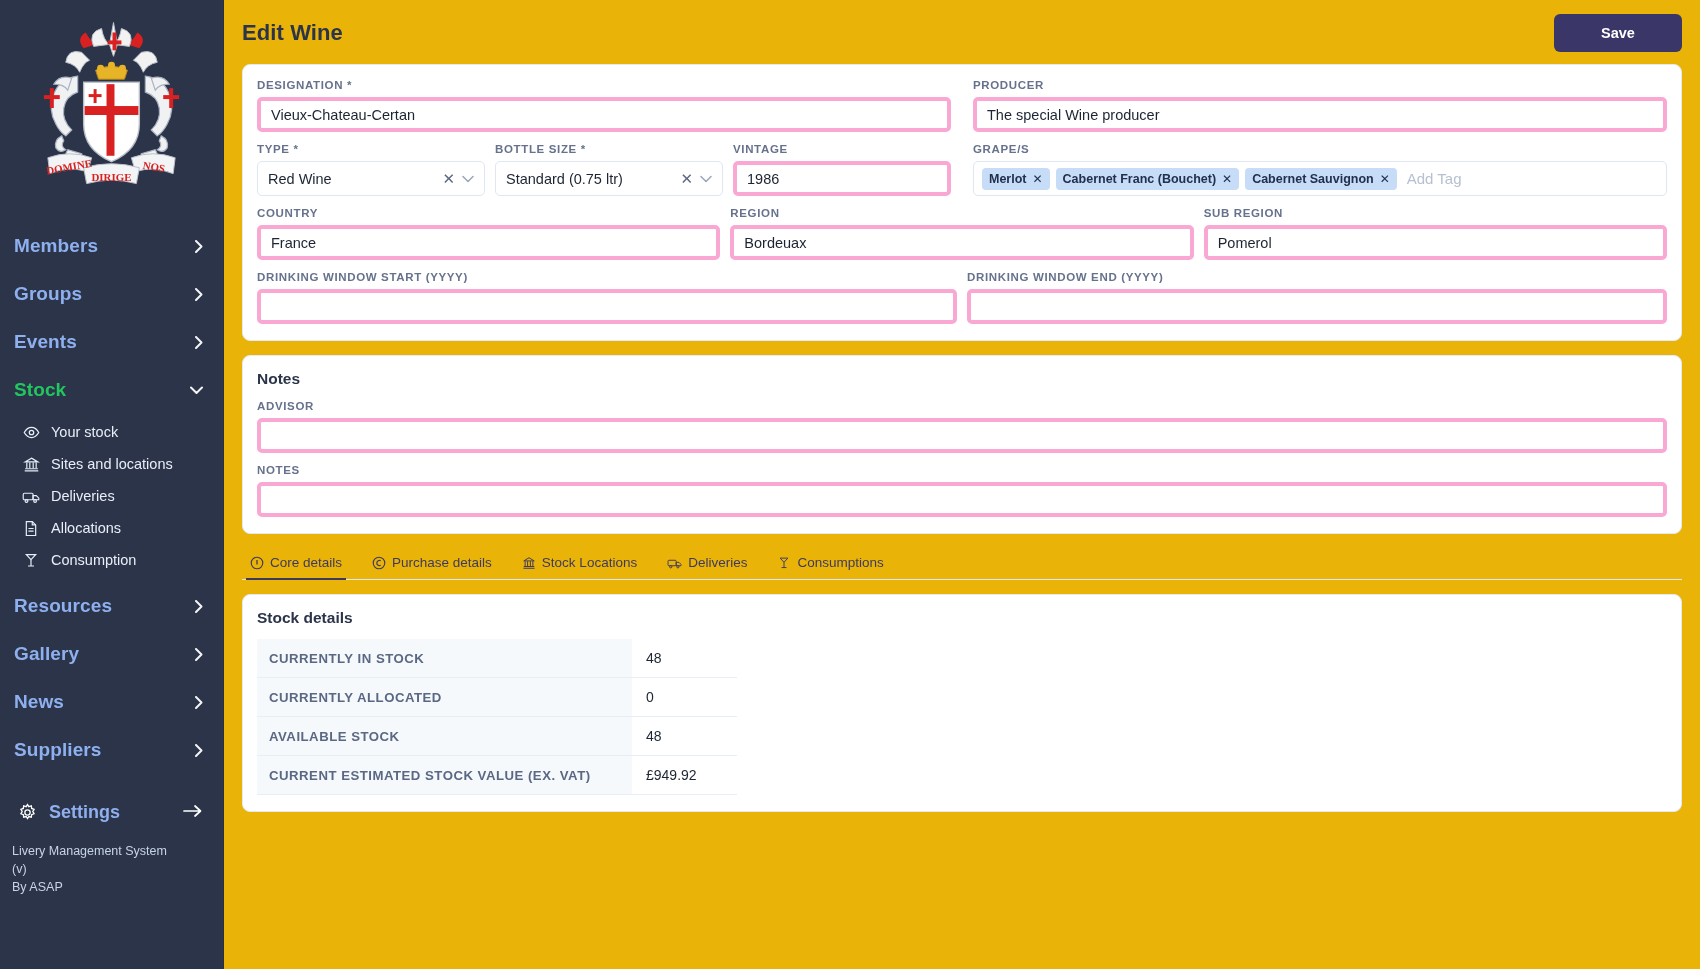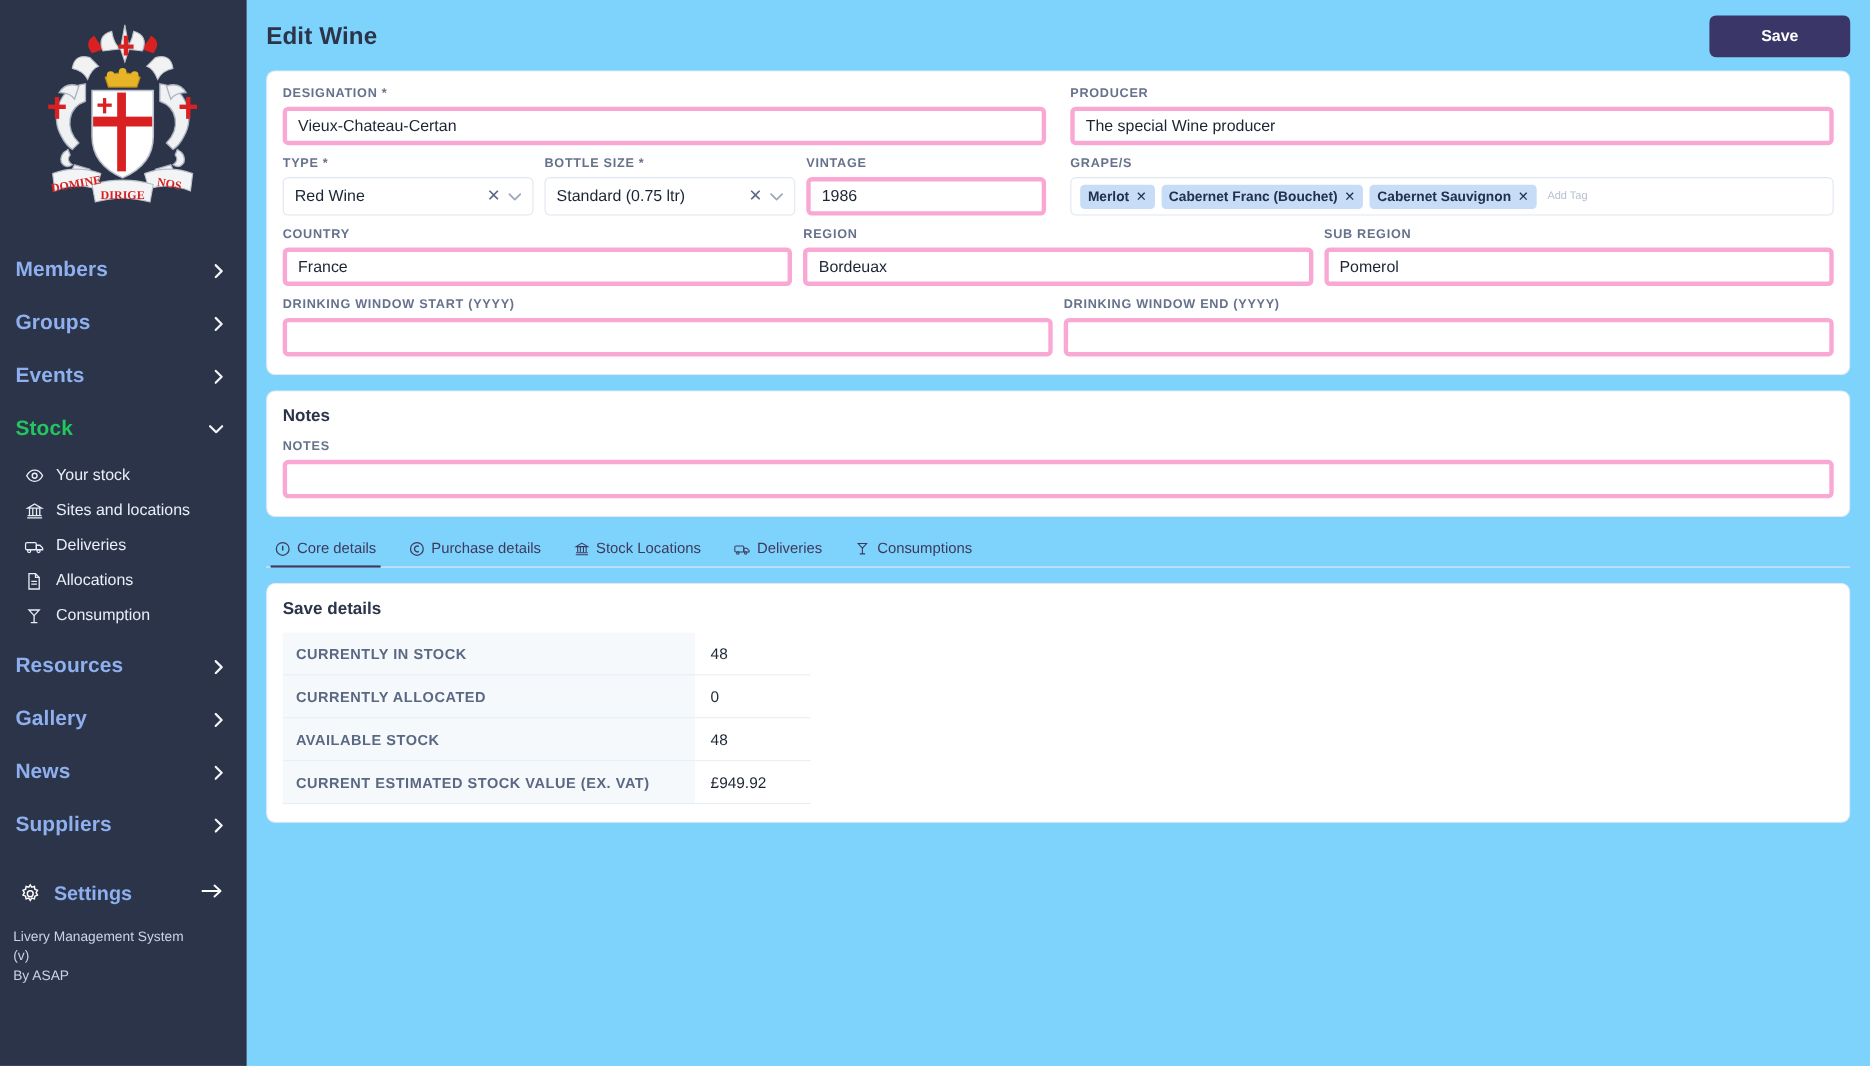--- a/index.html
+++ b/index.html
@@ -55,21 +55,21 @@
   .settings-row .arrow { color:#fff; }
 
   .foot {
     padding: 6px 12px 14px 12px;
     font-size: 12.5px; color: #c8d3e6; line-height: 1.42;
   }
 
   
   .main {
     flex: 1; height: 969px; overflow: hidden;
-    background: #7dd3fc;
+    background: #eab308;
     padding: 0;
   }
   .topbar {
     display: flex; align-items: center; justify-content: space-between;
     padding: 14px 18px 12px 18px;
   }
   .page-title { font-size: 22px; font-weight: bold; color: #2b3449; letter-spacing: .1px; }
   .save-btn {
     background: #3b3668; color: #fff; border: none; border-radius: 6px;
     font-size: 14.5px; font-weight: bold; padding: 11px 0; width: 128px;
@@ -107,21 +107,21 @@
   .tagbox {
     min-height: 35px; border: 1px solid #dfe7f1; border-radius: 5px; background:#fff;
     display:flex; align-items:center; flex-wrap: wrap; gap: 6px; padding: 4px 8px;
   }
   .tag {
     background: #c7dcf7; color: #20304d; border-radius: 4px;
     font-size: 12.5px; font-weight: bold; padding: 4px 7px;
     display:inline-flex; align-items:center; gap:6px; white-space: nowrap;
   }
   .tag .x { font-size: 12px; font-weight: normal; cursor:pointer; }
-  .tagph { color:#b6c0d0; font-size:10px; padding-left:4px; }
+  .tagph { color:#b6c0d0; font-size:15px; padding-left:4px; }
 
   .row-cn { display: grid; grid-template-columns: 1fr 1fr 1fr; gap: 0 10px; }
   .row-dw { display: grid; grid-template-columns: 1fr 1fr; gap: 0 10px; }
 
   .notes-title { font-size: 15.5px; font-weight: bold; color:#2b3449; margin-bottom: 12px; }
 
   
   .tabs {
     display: flex; align-items: flex-end; gap: 22px;
     margin: 6px 18px 0 18px; border-bottom: 1px solid #e3eaf3;
@@ -466,20 +466,24 @@
         </div>
         <div class="field" style="margin-bottom:0">
           <label class="flabel">DRINKING WINDOW END (YYYY)</label>
           <input class="inp" type="text" value="" style="">
         </div>
       </div>
     </section>
 
     <section class="card notes">
       <div class="notes-title">Notes</div>
+      <div class="field">
+        <label class="flabel">ADVISOR</label>
+        <input class="inp" type="text" value="" style="">
+      </div>
       <div class="field" style="margin-bottom:0">
         <label class="flabel">NOTES</label>
         <input class="inp" type="text" value="" style="">
       </div>
     </section>
 
     <nav class="tabs">
       <div class="tab active">
         <span class="ticon">
           <svg width="14" height="14" viewBox="0 0 16 16" fill="none" stroke="currentColor" stroke-width="1.3">
@@ -524,21 +528,21 @@
           <svg width="14" height="14" viewBox="0 0 18 20" fill="none" stroke="currentColor" stroke-width="1.4">
               <path d="M3.5 3 h11 l-5.5 6 z"></path>
               <path d="M9 9 v7 M5.5 16.5 h7"></path>
             </svg>
         </span>
         <span>Consumptions</span>
       </div>
     </nav>
 
     <section class="card stock-card">
-      <div class="stock-title">Save details</div>
+      <div class="stock-title">Stock details</div>
       <table class="stock">
         <tbody>
           <tr>
             <td class="k">CURRENTLY IN STOCK</td>
             <td class="v">48</td>
           </tr>
           <tr>
             <td class="k">CURRENTLY ALLOCATED</td>
             <td class="v">0</td>
           </tr>

